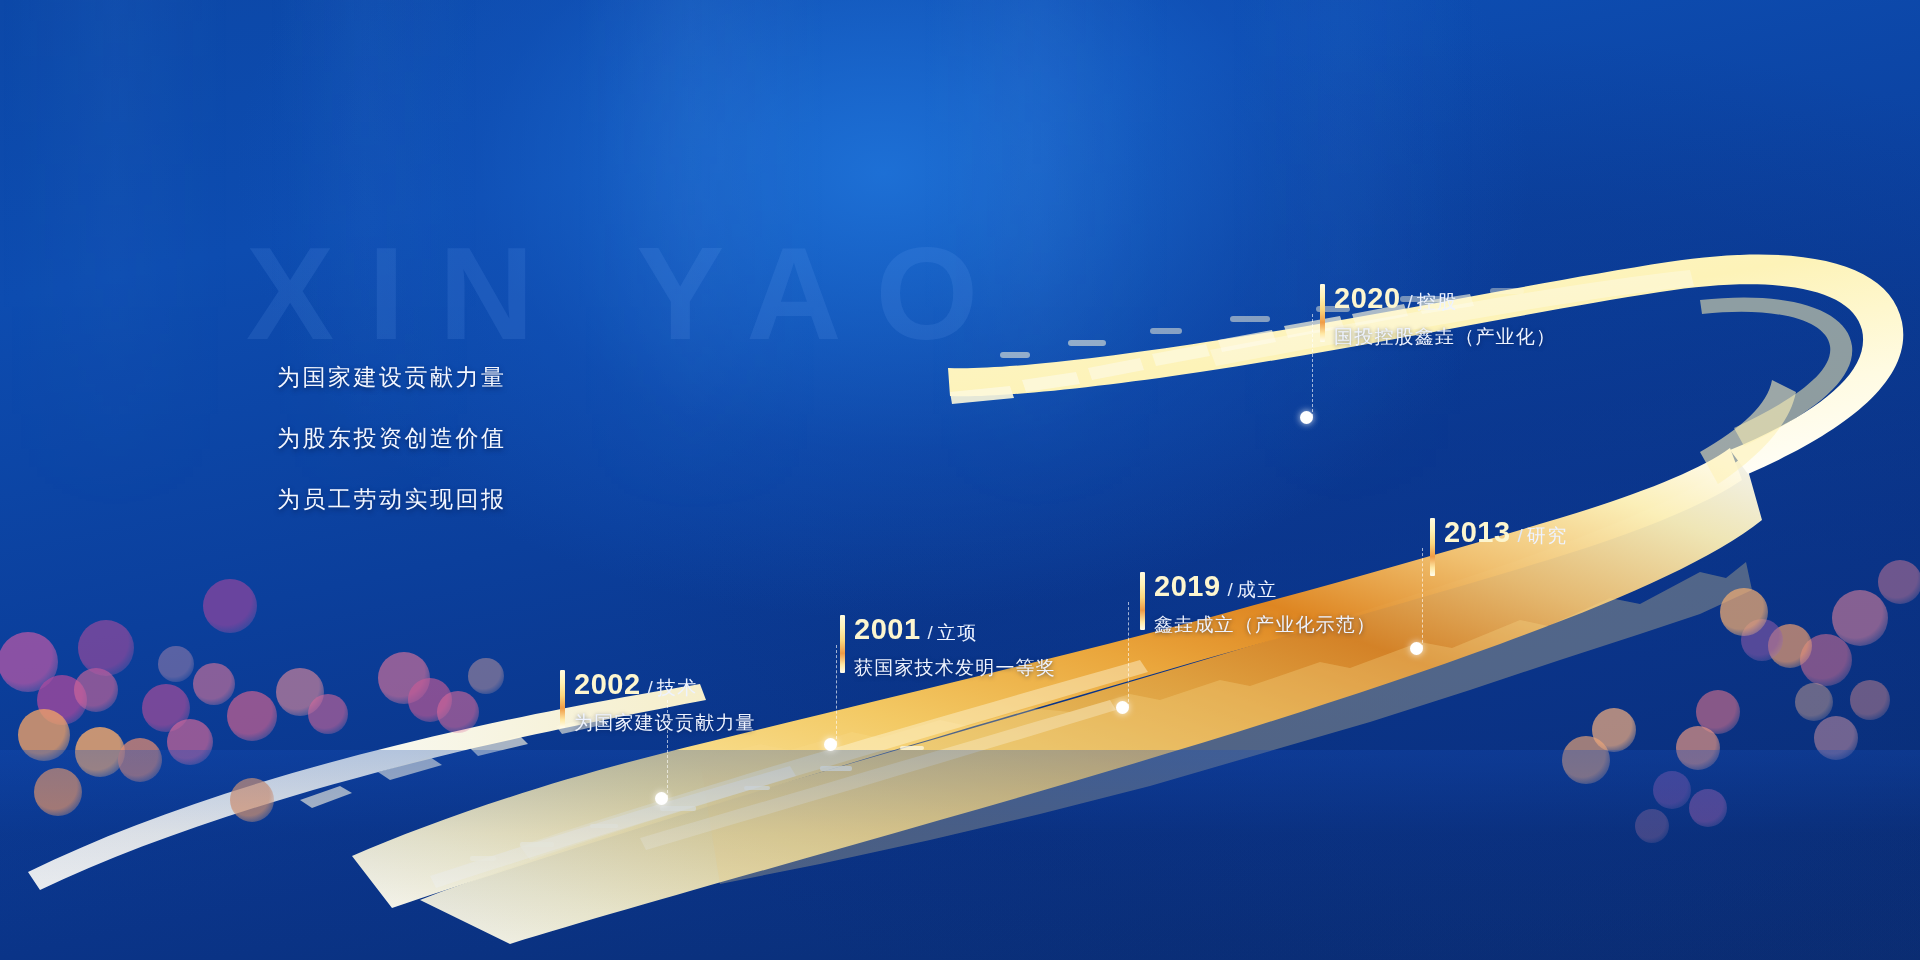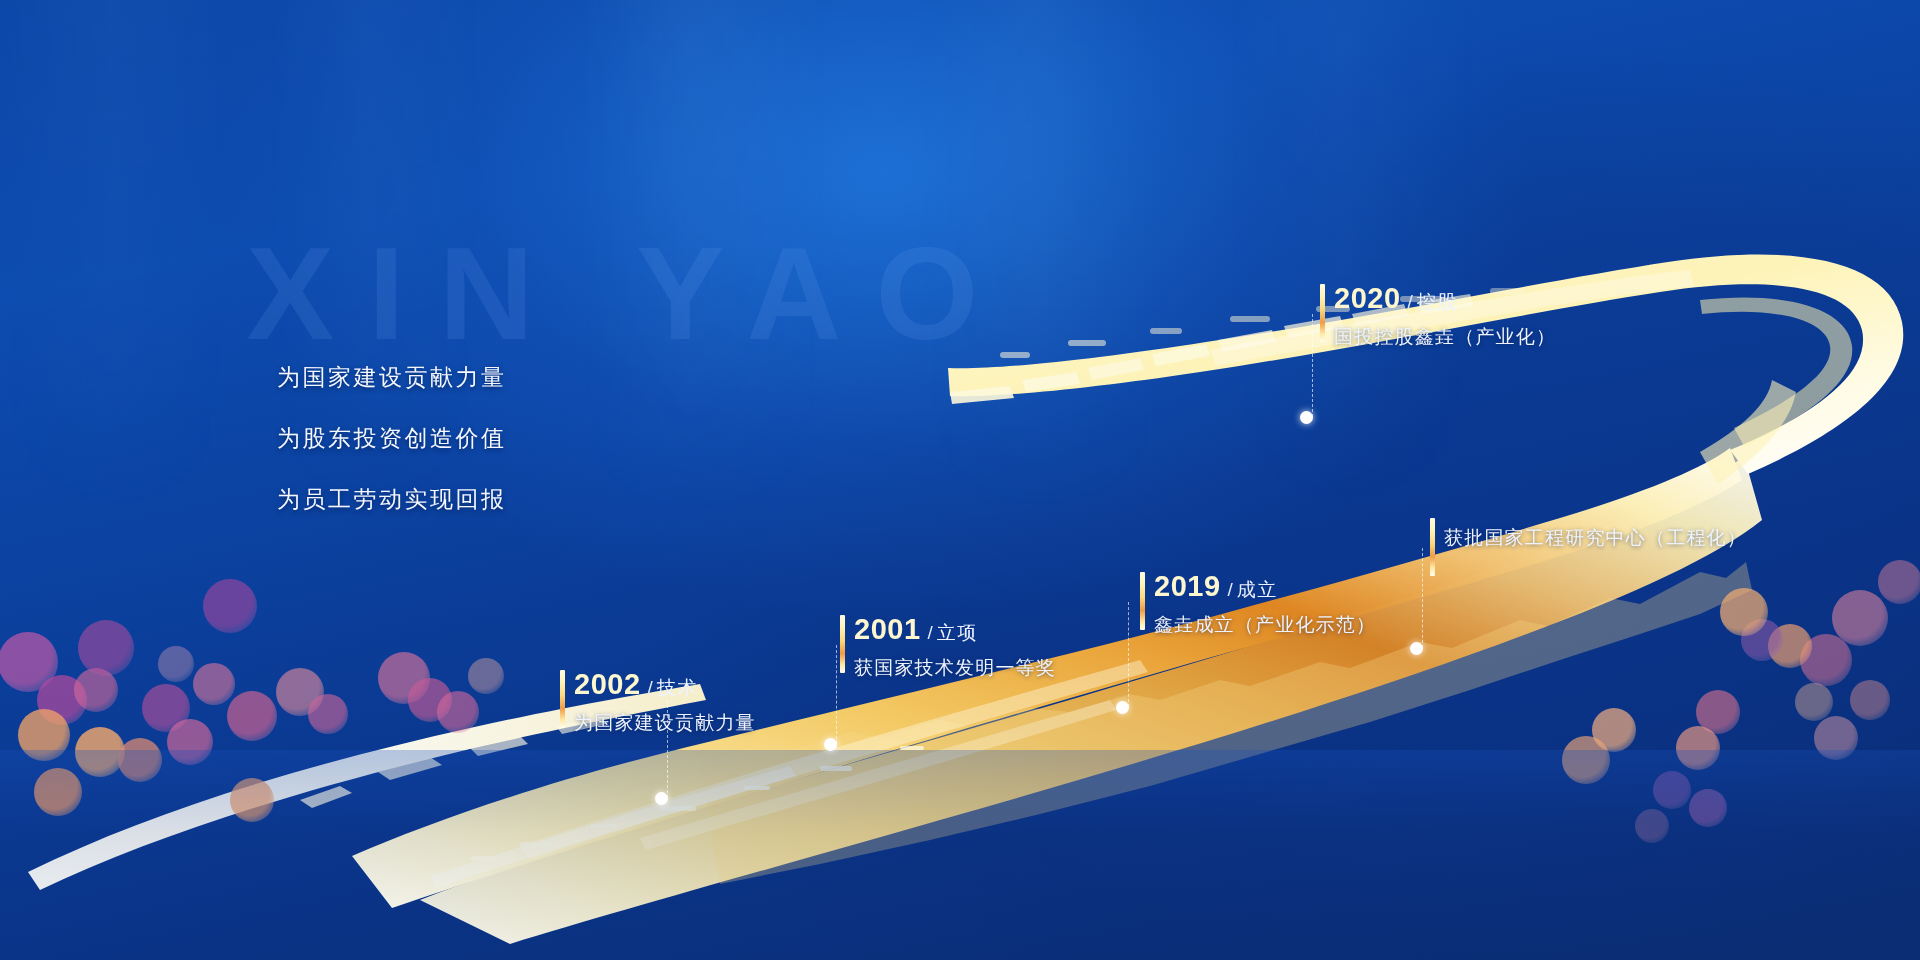--- a/index.html
+++ b/index.html
@@ -377,21 +377,21 @@
         <div class="tl-text">
           <div><span class="tl-year">2019</span><span class="tl-sep">/</span><span class="tl-tag">成立</span></div>
           <span class="tl-desc">鑫垚成立（产业化示范）</span>
         </div>
       </div>
       <div class="tl-lead" style="left: 1422px; top: 548px; height: 100px;"></div>
       <div class="tl-dot" style="left: 1410px; top: 642px;"></div>
       <div class="tl-item" style="left: 1430px; top: 518px;">
         <div class="tl-bar" style="height: 58px;"></div>
         <div class="tl-text">
-          <span class="tl-desc">获批国家工程研究中心（工程化）</span>
+          <div><span class="tl-year">2013</span><span class="tl-sep">/</span><span class="tl-tag">研究</span></div>
         </div>
       </div>
       <div class="tl-lead" style="left: 1312px; top: 314px; height: 103px;"></div>
       <div class="tl-dot" style="left: 1300px; top: 411px;"></div>
       <div class="tl-item" style="left: 1320px; top: 284px;">
         <div class="tl-bar" style="height: 58px;"></div>
         <div class="tl-text">
           <div><span class="tl-year">2020</span><span class="tl-sep">/</span><span class="tl-tag">控股</span></div>
           <span class="tl-desc">国投控股鑫垚（产业化）</span>
         </div>

